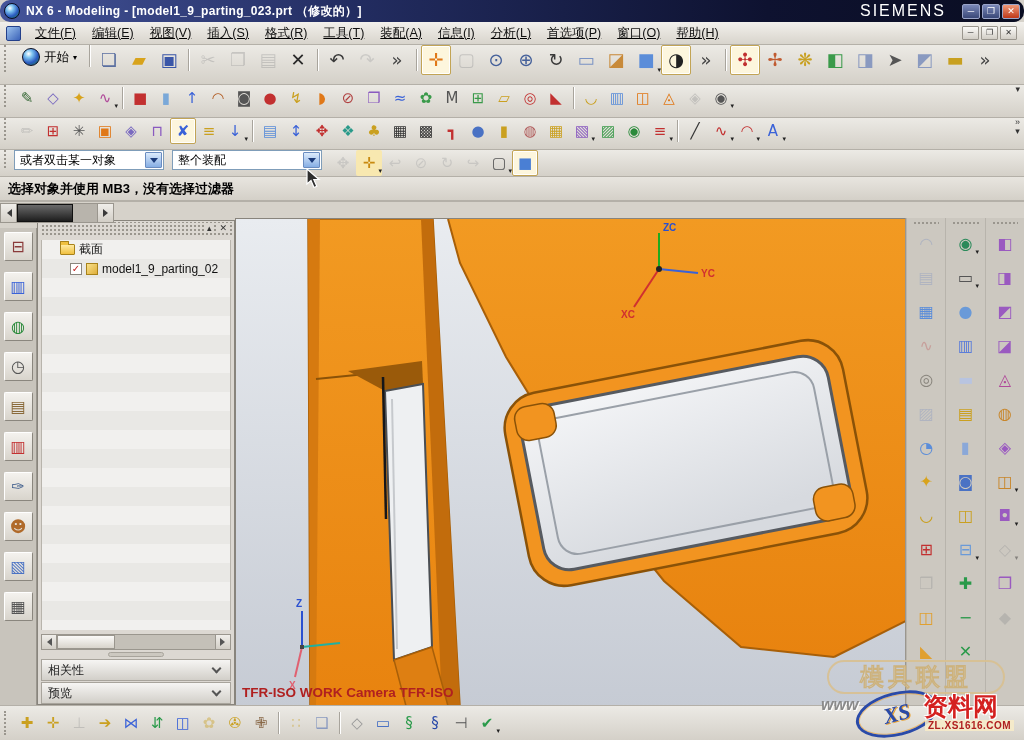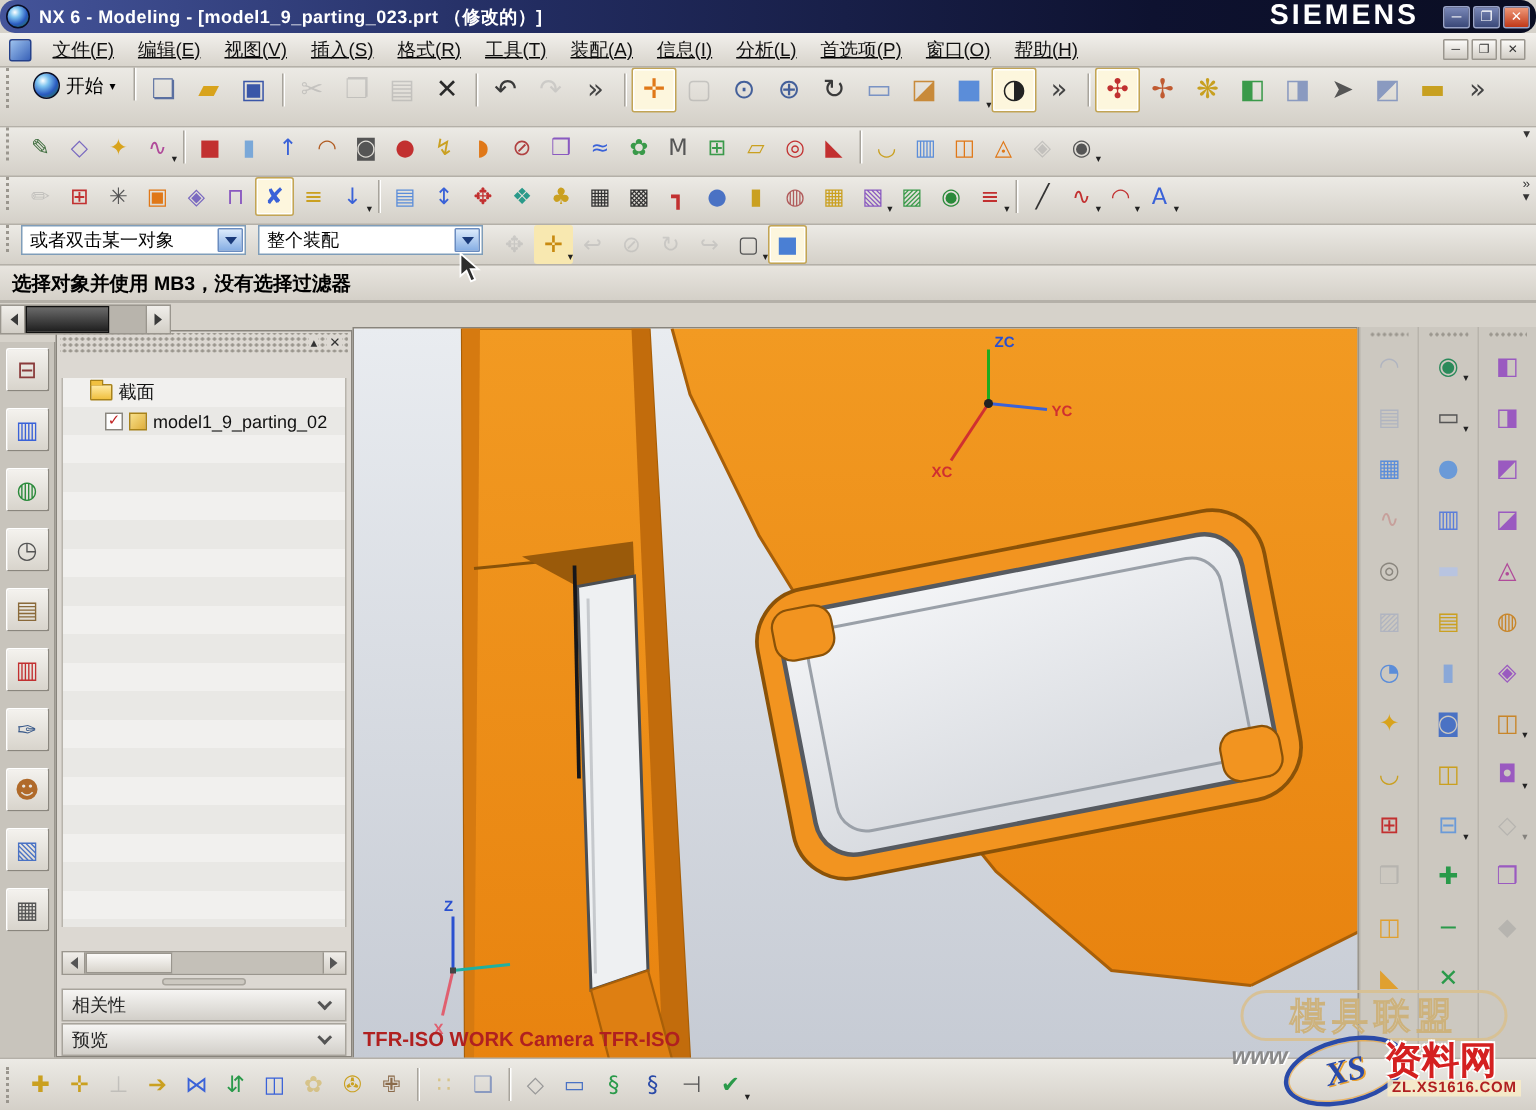--- a/index.html
+++ b/index.html
@@ -7,21 +7,21 @@
   *{box-sizing:border-box;}
 
   
   .titlebar{position:absolute;left:0;top:0;right:0;height:22px;
     background:linear-gradient(90deg,#44549a 0%,#222c60 35%,#0e1230 75%,#0a0d22 100%);
     color:#fff;display:flex;align-items:center;padding:0 4px;gap:6px;z-index:20;border-radius:10px;}
   .nx-logo{width:16px;height:16px;border-radius:50%;
     background:radial-gradient(circle at 35% 30%,#ffffff 0%,#7ec4f0 25%,#2a5ac0 60%,#1a7a3a 100%);
     border:1px solid #0a0d22;flex:none;}
   .title-text{font-size:12px;font-weight:bold;white-space:nowrap;letter-spacing:.3px;}
-  .brand{margin-left:auto;font-weight:bold;font-size:19px;letter-spacing:2px;}
+  .brand{margin-left:auto;font-weight:normal;font-size:16px;letter-spacing:2px;}
   .winbtns{display:flex;gap:2px;margin-left:10px;}
   .winbtn{width:18px;height:15px;font-size:9px;line-height:13px;text-align:center;
     border:1px solid #9aa4c8;border-radius:2px;color:#fff;
     background:linear-gradient(#7a88b8,#3a4878);}
   .winbtn.close{background:linear-gradient(#f09a7a,#c03818);}
 
   
   .menubar{position:absolute;left:0;top:22px;right:0;height:23px;
     background:linear-gradient(#f2f0ec,#d8d4cc);border-bottom:1px solid #b4b0a8;
     display:flex;align-items:center;padding:0 4px;z-index:19;}
@@ -92,21 +92,21 @@
   
   .panel{position:absolute;left:37px;top:220px;width:198px;bottom:35px;background:#dcd8d2;
     border:1px solid #88847c;display:flex;flex-direction:column;z-index:15;}
   .panel-handle{height:13px;margin:1px 2px;background-image:radial-gradient(#9a968e 1px,transparent 1.2px);
     background-size:4px 4px;background-position:1px 2px;display:flex;align-items:center;
     justify-content:flex-end;gap:6px;padding-right:4px;}
   .panel-handle span{font-size:9px;line-height:1;color:#333;background:#dcd8d2;padding:0 1px;}
   .panel-header{height:20px;margin:1px 3px 0 3px;border:1px solid #a8a49c;
     background:linear-gradient(#fbfaf8,#d8d5cf);font-size:12px;display:flex;align-items:center;
     padding-left:6px;color:#222;}
-  .tree{flex:1;margin:16px 3px;background:repeating-linear-gradient(#f1f0ee 0 19px,#e9e8e5 19px 38px);
+  .tree{flex:1;margin:4px 3px;background:repeating-linear-gradient(#f1f0ee 0 19px,#e9e8e5 19px 38px);
     border-left:1px solid #b8b4ac;border-right:1px solid #b8b4ac;overflow:hidden;}
   .tree-row{display:flex;align-items:center;height:19px;font-size:12px;gap:4px;color:#111;white-space:nowrap;}
   .folder{width:15px;height:11px;flex:none;position:relative;border:1px solid #a8821a;border-radius:1px;
     background:linear-gradient(#ffeaa2,#f0c040);}
   .folder::before{content:"";position:absolute;left:-1px;top:-4px;width:7px;height:3px;
     background:#f0c040;border:1px solid #a8821a;border-bottom:none;border-radius:1px 1px 0 0;}
   .cbx{width:12px;height:12px;flex:none;background:#fff;border:1px solid #8a867e;
     display:flex;align-items:center;justify-content:center;font-size:10px;font-weight:bold;color:#c02020;line-height:1;}
   .cube-ic{width:12px;height:12px;flex:none;border:1px solid #a8821a;
     background:linear-gradient(135deg,#f8e08a,#dfae3a);}

